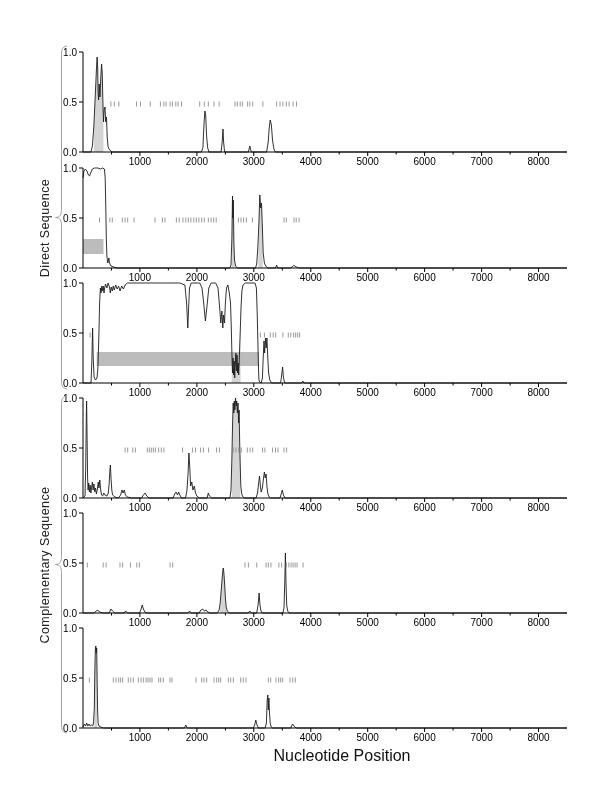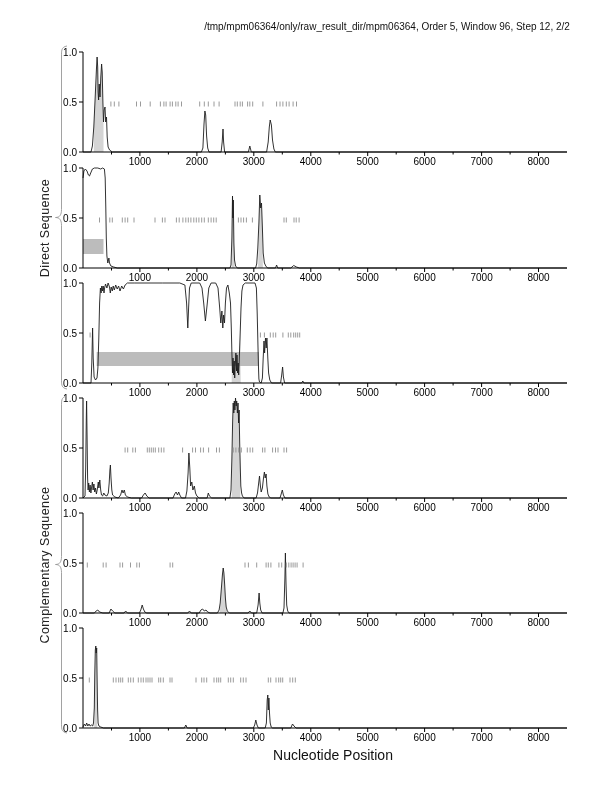--- a/index.html
+++ b/index.html
@@ -11,22 +11,22 @@
     position:absolute;top:21px;left:387px;transform:translateX(-50%);
     font-size:10px;white-space:nowrap;color:#111;
   }
   .vlabel{
     position:absolute;white-space:nowrap;font-size:12.5px;letter-spacing:0.4px;color:#222;
     transform:translate(-50%,-50%) rotate(-90deg);
   }
   .vlabel.g0{left:45px;top:228px;}
   .vlabel.g1{left:45px;top:565px;}
   .xlabel{
-    position:absolute;top:747px;left:333px;transform:translateX(-50%);
-    font-size:14px;color:#111;white-space:nowrap;
+    position:absolute;top:747px;left:342px;transform:translateX(-50%);
+    font-size:16px;color:#111;white-space:nowrap;
   }
   svg.canvas{position:absolute;left:0;top:0;}
   text.tick{font-family:"Liberation Sans",sans-serif;font-size:10px;fill:#000;}
 </style>
 </head>
 <body>
 
 <div class="page">
   <svg class="canvas" id="plots" width="612" height="792">
       <g>
@@ -453,17 +453,16 @@
         <text x="253.8" y="740.5" text-anchor="middle" class="tick">3000</text>
         <text x="310.8" y="740.5" text-anchor="middle" class="tick">4000</text>
         <text x="367.7" y="740.5" text-anchor="middle" class="tick">5000</text>
         <text x="424.6" y="740.5" text-anchor="middle" class="tick">6000</text>
         <text x="481.6" y="740.5" text-anchor="middle" class="tick">7000</text>
         <text x="538.5" y="740.5" text-anchor="middle" class="tick">8000</text>
       </g>
       <path d="M 67 46 C 61 47 61.5 51 61.5 57 L 61.5 209.5 C 61.5 214.5 60 217.5 55.5 217.5 C 60 217.5 61.5 220.5 61.5 225.5 L 61.5 378 C 61.5 384 61 388 67 389" fill="none" stroke="#979797" stroke-width="0.9"></path>
       <path d="M 67 396 C 61 397 61.5 401 61.5 407 L 61.5 556.5 C 61.5 561.5 60 564.5 55.5 564.5 C 60 564.5 61.5 567.5 61.5 572.5 L 61.5 722 C 61.5 728 61 732 67 733" fill="none" stroke="#979797" stroke-width="0.9"></path>
     </svg>
-  <div class="fig-title">/tmp/mpm06364/only/raw_result_dir/mpm06364, Order 5, Window 96, Step 12, 2/2</div>
   <div class="vlabel g0">Direct Sequence</div>
   <div class="vlabel g1">Complementary Sequence</div>
   <div class="xlabel">Nucleotide Position</div>
 </div>
 
 </body></html>

